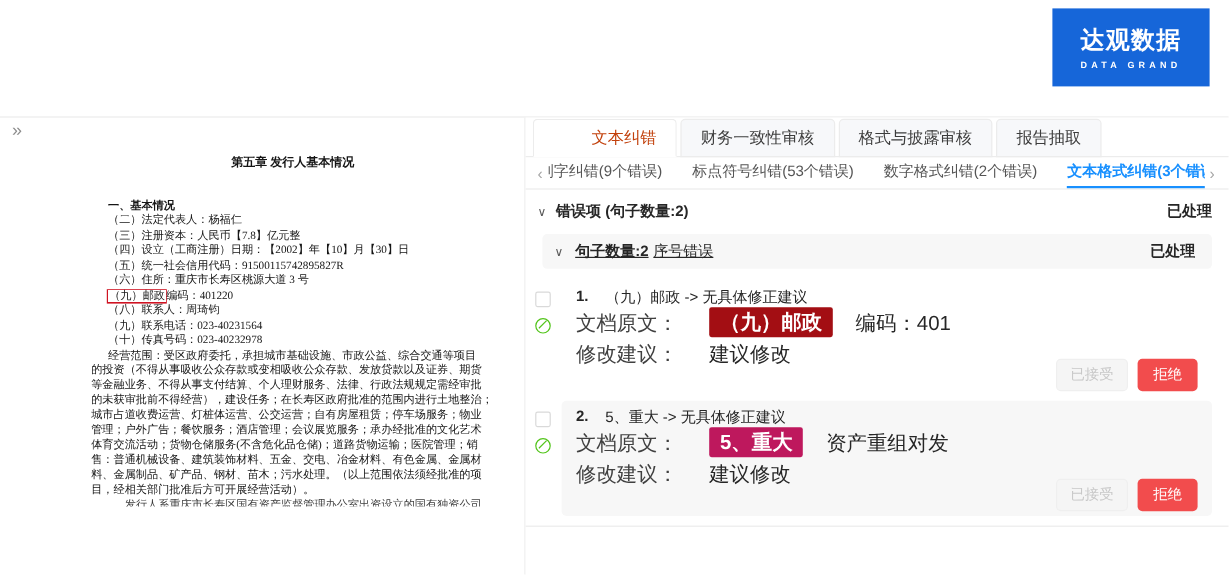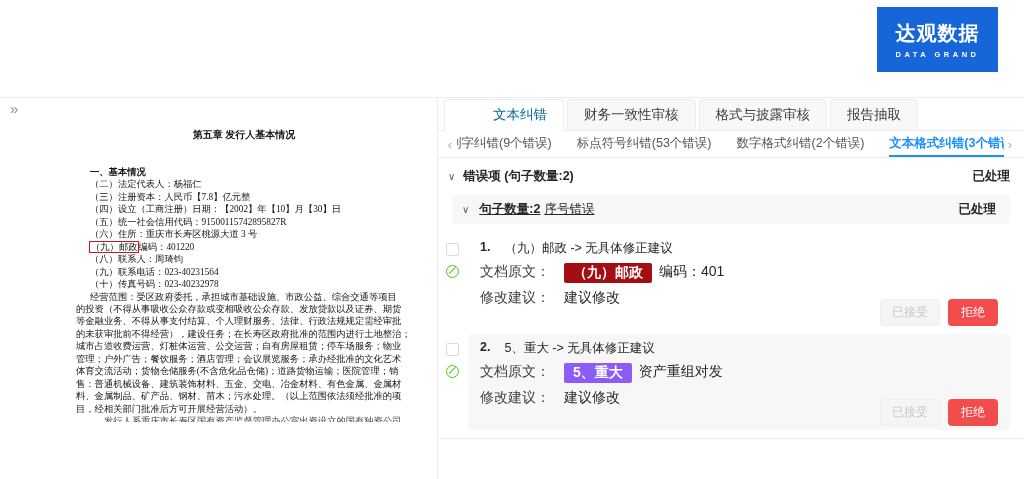--- a/index.html
+++ b/index.html
@@ -3,21 +3,21 @@
 <meta charset="utf-8">
 <style>
   * { margin:0; padding:0; box-sizing:border-box; }
   html,body { background:#fff; }
   .page { position:relative; width:1024px; height:479px; background:#fff; overflow:hidden;
           font-family:"Liberation Sans", sans-serif; }
 
   
   .topbar { position:absolute; top:0; left:0; width:1024px; height:98px; background:#fff;
             border-bottom:1px solid #ececec; }
-  .logo { position:absolute; left:877px; top:7px; width:121px; height:65px; background:#1666d9;
+  .logo { position:absolute; left:877px; top:7px; width:131px; height:65px; background:#1666d9;
           color:#fff; display:flex; flex-direction:column; align-items:center; justify-content:center; }
   .logo-cn { font-size:20px; font-weight:bold; letter-spacing:1px; }
   .logo-en { font-size:7.5px; letter-spacing:3.5px; margin-top:3px; font-weight:bold; }
 
   
   .left-pane { position:absolute; top:98px; left:0; width:438px; height:381px; border-right:1px solid #ececec; }
   .collapse { position:absolute; top:2px; left:10px; color:#8c8c8c; font-size:15px; cursor:pointer; }
   .doc { position:absolute; top:30px; left:76px; width:336px;
          font-family:"Liberation Serif","DejaVu Serif",serif; color:#151515; }
   .doc-title { text-align:center; font-size:10px; font-weight:bold; margin-bottom:24px; }
@@ -28,21 +28,21 @@
   .doc-line.clip { height:7px; overflow:hidden; opacity:.85; }
   .red-box { box-shadow:0 0 0 1px #cf1322; padding:0 1px; }
 
   
   .right-pane { position:absolute; top:98px; left:438px; width:586px; height:381px; background:#fff; }
 
   .tabs { display:flex; align-items:flex-end; height:33px; padding-left:6px; border-bottom:1px solid #ececec; }
   .tab { height:32px; line-height:30px; padding:0 16px; font-size:13.5px; color:#3c3c3c;
          background:#f7f8fa; border:1px solid #ececec; border-radius:4px 4px 0 0;
          margin-right:3px; margin-bottom:-1px; cursor:pointer; }
-  .tab.active { background:#fff; color:#0369a1; border-bottom-color:#fff;padding-left:48px; }
+  .tab.active { background:#fff; color:#c2410c; border-bottom-color:#fff;padding-left:48px; }
 
   .subtabs { display:flex; align-items:center; height:27px; border-bottom:1px solid #ececec;
              padding:0 8px 0 6px; font-size:12.5px; color:#555; }
   .subtab-arrow { color:#a6a6a6; font-size:13px; width:12px; flex:none; cursor:pointer; text-align:center; }
   #subtab-scroller { flex:1; display:flex; align-items:center; overflow:hidden; height:100%; }
   .subtab { margin-right:25px; white-space:nowrap; height:100%; display:flex; align-items:center;
             border-bottom:2px solid transparent; cursor:pointer; }
   .subtab.active { color:#1890ff; font-weight:bold; border-bottom-color:#1890ff; }
   .subtab.clipped { margin-left:-7px; }
 
@@ -61,21 +61,21 @@
   .gutter { position:absolute; left:0; top:9px; width:18px; display:flex; flex-direction:column; gap:9px; }
   .checkbox { width:13px; height:13px; border:1px solid #d9d9d9; border-radius:2px; background:#fff; cursor:pointer; }
   .slash-icon { width:13px; height:13px; border:1.4px solid #52c41a; border-radius:50%; position:relative; }
   .slash-icon::after { content:""; position:absolute; left:1px; top:4.4px; width:8.5px; height:1.4px;
                        background:#52c41a; transform:rotate(-45deg); }
 
   .item-content { margin-left:22px; padding:6px 12px 4px 12px; border-radius:4px; }
   .item-content.selected { background:#f7f7f7; }
   .item-title { font-size:12.5px; color:#262626; display:flex; }
   .item-title b { margin-right:14px; }
-  .row { margin-top:6px; font-size:14px; color:#262626; display:flex; align-items:flex-start; height:18px; }
+  .row { margin-top:6px; font-size:17px; color:#262626; display:flex; align-items:flex-end; height:18px;gap:12px; }
   .row + .row { margin-top:8px; }
   .row .lbl { margin-right:14px; color:#404040; }
   .chip { color:#fff; font-weight:bold; padding:1px 9px; margin-right:7px; border-radius:2px; }
   .actions { display:flex; justify-content:flex-end; gap:8px; margin-top:-8px; position:relative; z-index:1; }
   .actions button { font-family:Liberation Sans, sans-serif; cursor:pointer; }
   .btn-accepted { background:#f5f5f5; color:#c8c8c8; border:1px solid #efefef; border-radius:4px;
                   padding:4px 11px; font-size:12px; }
   .btn-reject { background:#f24c4d; color:#ffffff; border:none; border-radius:4px; padding:4px 13px; font-size:12px; }
 
   .bottom-divider { border-top:1px solid #ececec; margin-top:8px; }
@@ -187,21 +187,21 @@
             <span class="checkbox"></span>
             <span class="slash-icon"></span>
           </div>
           <div class="item-content selected">
             <div class="item-title">
               <b>2.</b>
               <span>5、重大 -&gt; 无具体修正建议</span>
             </div>
             <div class="row">
               <span class="lbl">文档原文：</span>
-              <span class="chip" style="background: #8b5cf6;">5、重大</span>
+              <span class="chip" style="background: #be185d;">5、重大</span>
               <span>资产重组对发</span>
             </div>
             <div class="row">
               <span class="lbl">修改建议：</span>
               <span>建议修改</span>
             </div>
             <div class="actions">
               <button class="btn-accepted">已接受</button>
               <button class="btn-reject">拒绝</button>
             </div>

